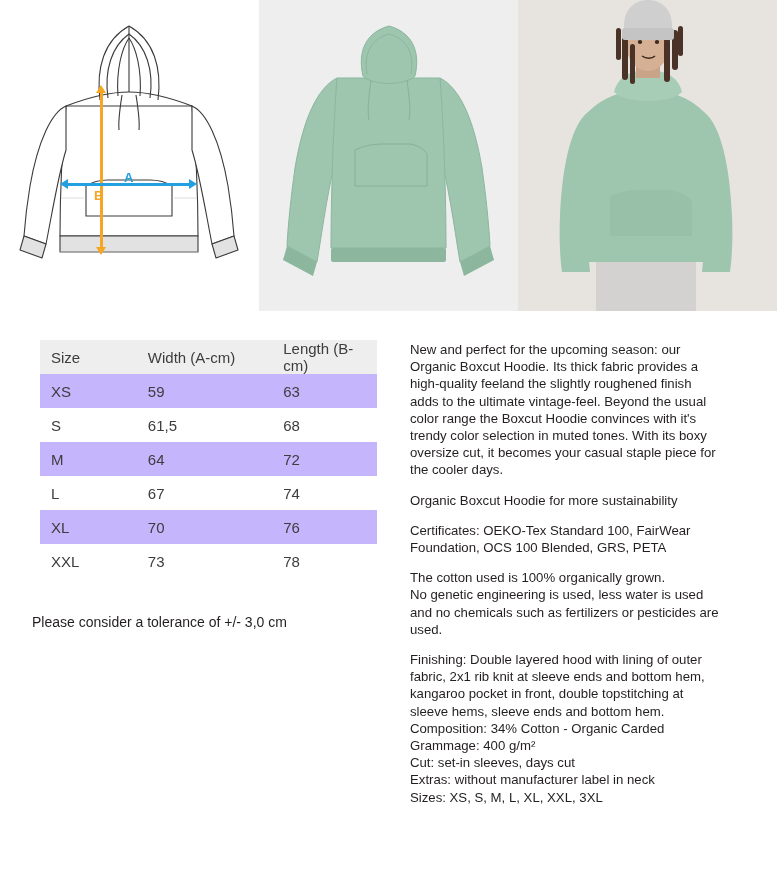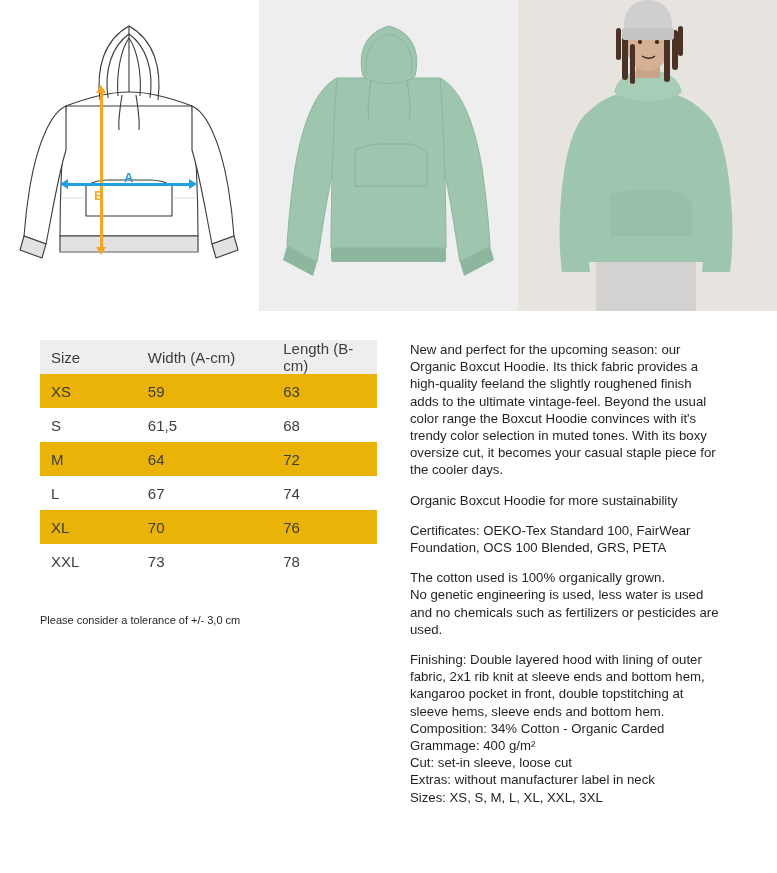--- a/index.html
+++ b/index.html
@@ -96,26 +96,26 @@
     padding:0;
     height:34px;
     vertical-align:middle;
     color:#3d3d3d;
   }
   table.size-table th{color:#3d3d3d;}
   .col-size{width:100px;padding-left:11px !important;}
   .col-w{width:140px;}
   .col-l{width:96px;}
   tr.row-head{background:#eeeeee;}
-  tr.row-alt{background:#eab308;}
+  tr.row-alt{background:#c4b5fd;}
   tr.row-plain{background:#ffffff;}
 
   .tolerance{
-    margin:36px 0 0 40px;
-    font-size:11px;
+    margin:36px 0 0 32px;
+    font-size:14px;
     color:#231f20;
   }
 
   
   .right-col p{
     margin:0 0 13px 0;
     font-size:13.2px;
     line-height:17.2px;
     color:#231f20;
   }
@@ -288,17 +288,17 @@
 
   <div class="right-col">
     <p>New and perfect for the upcoming season: our Organic Boxcut Hoodie. Its thick fabric provides a high-quality feeland the slightly roughened finish adds to the ultimate vintage-feel. Beyond the usual color range the Boxcut Hoodie convinces with it's trendy color selection in muted tones. With its boxy oversize cut, it becomes your casual staple piece for the cooler days.</p>
     <p>Organic Boxcut Hoodie for more sustainability</p>
     <p>Certificates: OEKO-Tex Standard 100, FairWear Foundation, OCS 100 Blended, GRS, PETA</p>
     <p style="white-space:pre-line;">The cotton used is 100% organically grown.
 No genetic engineering is used, less water is used and no chemicals such as fertilizers or pesticides are used.</p>
     <p class="tight">Finishing: Double layered hood with lining of outer fabric, 2x1 rib knit at sleeve ends and bottom hem, kangaroo pocket in front, double topstitching at sleeve hems, sleeve ends and bottom hem.</p>
     <div class="spec-line">Composition: 34% Cotton - Organic Carded</div>
     <div class="spec-line">Grammage: 400 g/m²</div>
-    <div class="spec-line">Cut: set-in sleeve, loose cut</div>
+    <div class="spec-line">Cut: set-in sleeves, days cut</div>
     <div class="spec-line">Extras: without manufacturer label in neck</div>
     <div class="spec-line">Sizes:  XS, S, M, L, XL, XXL, 3XL</div>
   </div>
 </div>
 
 </body></html>

